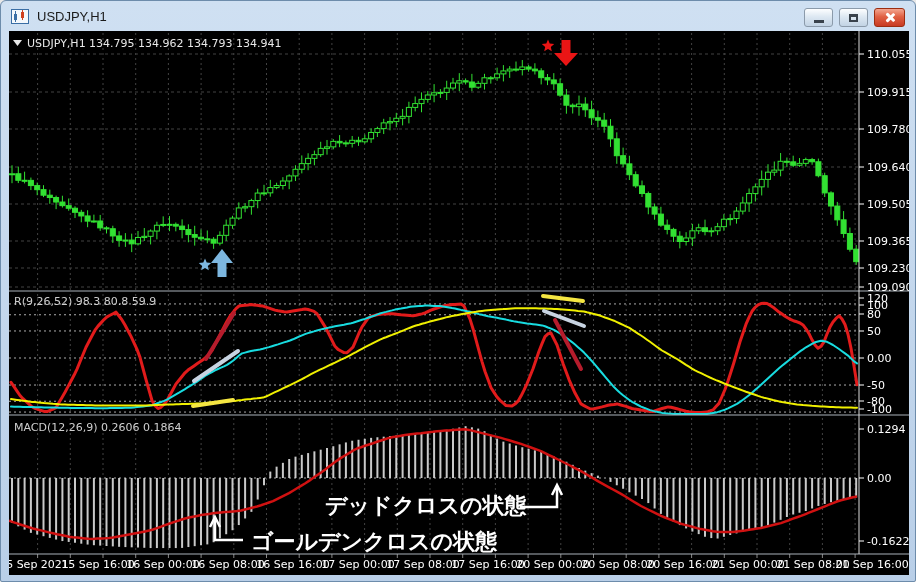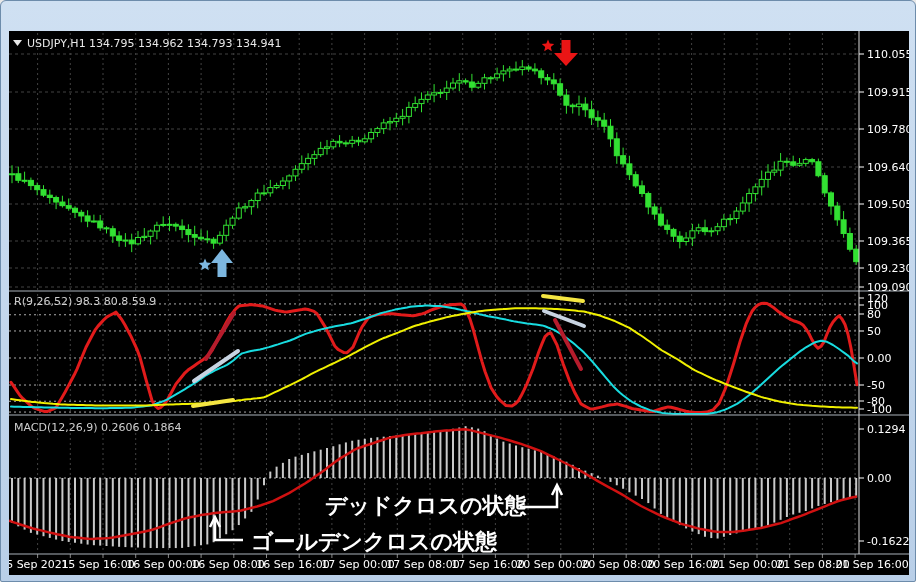--- a/index.html
+++ b/index.html
@@ -20,20 +20,43 @@
   .g-x:before,.g-x:after{content:"";position:absolute;left:4.5px;top:0;width:2.6px;height:11px;background:#fff;border-radius:1px;}
   .g-x:before{transform:rotate(45deg);}
   .g-x:after{transform:rotate(-45deg);}
   .client{position:relative;width:900px;height:544px;background:#000;}
   .client svg{position:absolute;left:0;top:0;}
 </style>
 </head>
 <body>
 
 <div class="win">
+  <div class="titlebar">
+    <span class="app-icon">
+      <svg width="18" height="15" viewBox="0 0 18 15">
+        <rect x="0.5" y="0.5" width="17" height="14" fill="#f4f8fc" stroke="#3a6ea5"></rect>
+        <rect x="3" y="5" width="3" height="6" fill="#3a6ea5"></rect>
+        <line x1="4.5" y1="2" x2="4.5" y2="13" stroke="#3a6ea5"></line>
+        <rect x="10" y="3" width="3" height="6" fill="#d04020"></rect>
+        <line x1="11.5" y1="1" x2="11.5" y2="11" stroke="#d04020"></line>
+      </svg>
+    </span>
+    <span class="title">USDJPY,H1</span>
+    <span class="winbtns">
+      <span class="btn" title="Minimize">
+          <span class="g-min"></span>
+        </span>
+      <span class="btn" title="Restore">
+          <span class="g-max"></span>
+        </span>
+      <span class="btn close" title="Close">
+          <span class="g-x"></span>
+        </span>
+    </span>
+  </div>
   <div class="client">
     <svg id="chart-svg" width="900" height="544" viewBox="8 30 900 544">
         <rect x="8" y="30" width="900" height="544" fill="#000"></rect>
         <defs>
           <clipPath id="clipMain">
             <rect x="8" y="30" width="850" height="260"></rect>
           </clipPath>
           <clipPath id="clipR">
             <rect x="8" y="291" width="850" height="123"></rect>
           </clipPath>

